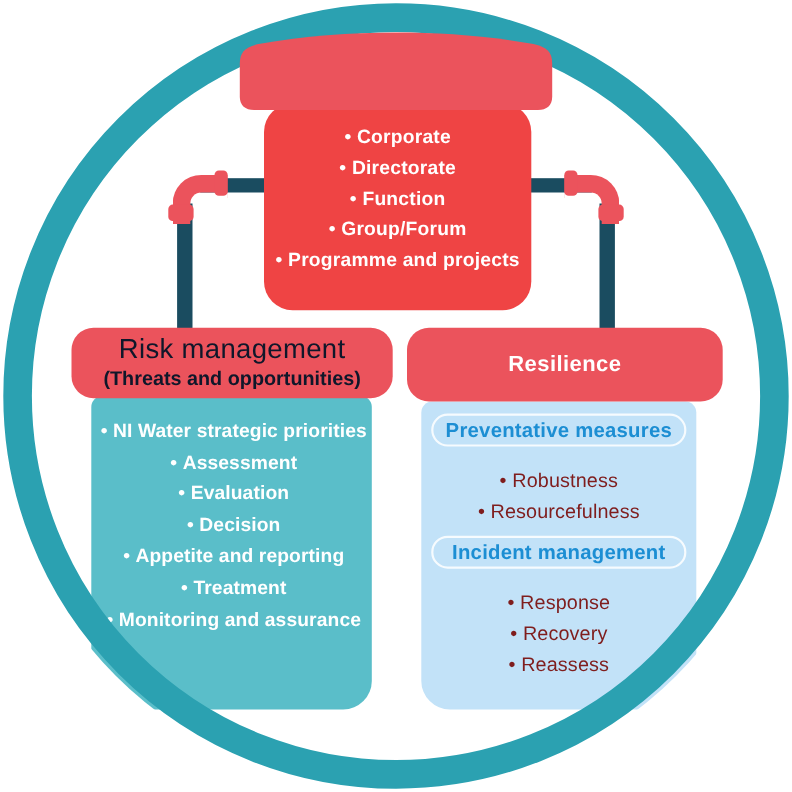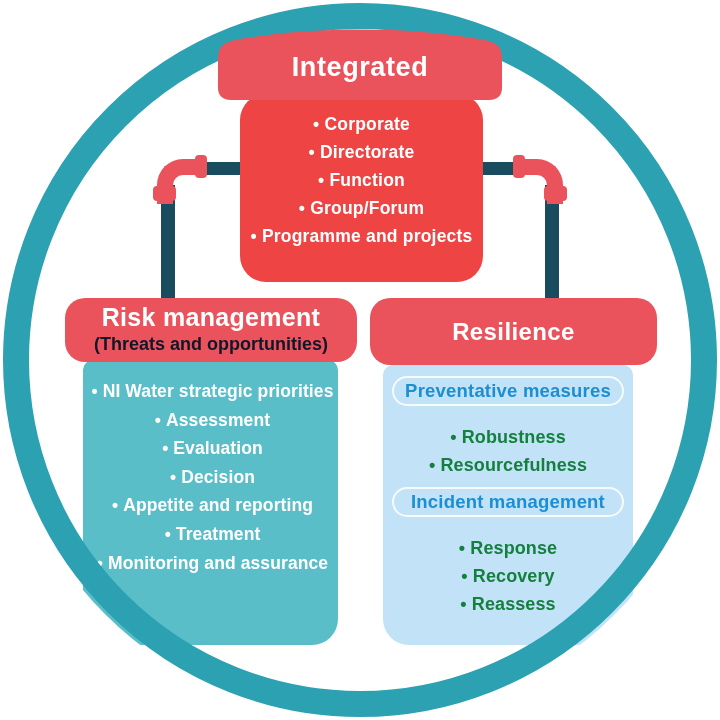--- a/index.html
+++ b/index.html
@@ -29,41 +29,41 @@
   .blue-box ul{list-style:none;margin:0;padding:16px 0 0 0;text-align:center;}
   .blue-box li{color:#ffffff;font-weight:bold;font-size:17.5px;line-height:28px;letter-spacing:.2px;white-space:nowrap;}
   li.bullet::before{content:"\2022\00a0";}
   
   .banner-svg{position:absolute;left:0;top:0;width:720px;height:720px;z-index:60;pointer-events:none;}
   .banner-label{position:absolute;left:0;top:52px;width:720px;text-align:center;z-index:61;
       color:#ffffff;font-size:27px;font-weight:800;letter-spacing:.6px;}
   
   .left-header{position:absolute;left:65px;top:298px;width:292px;height:64px;background:#EB535C;
       border-radius:20px;z-index:12;text-align:center;box-sizing:border-box;padding-top:4px;}
-  .left-title{color:#ffffff;font-size:25px;font-weight:700;line-height:30px;letter-spacing:.3px;white-space:nowrap;}
+  .left-title{color:#0f172a;font-size:25px;font-weight:400;line-height:30px;letter-spacing:.3px;white-space:nowrap;}
   .left-subtitle{color:#0f172a;font-size:18px;font-weight:800;line-height:24px;white-space:nowrap;}
   .left-body{position:absolute;left:83px;top:360px;width:255px;height:285px;background:#5ABEC9;
       border-radius:10px 10px 26px 26px;z-index:11;}
   .left-body ul{list-style:none;margin:0;padding:17px 0 0 4px;text-align:center;}
   .left-body li{color:#ffffff;font-weight:bold;font-size:17.5px;line-height:28.6px;letter-spacing:.1px;white-space:nowrap;}
   
   .right-header{position:absolute;left:370px;top:298px;width:287px;height:67px;background:#EB535C;
       border-radius:20px;z-index:12;display:flex;align-items:center;justify-content:center;}
-  .right-title{color:#fff;font-size:24px;font-weight:800;letter-spacing:.4px;}
+  .right-title{color:#fff;font-size:20px;font-weight:800;letter-spacing:.4px;}
   .right-body{position:absolute;left:383px;top:365px;width:250px;height:280px;background:#C2E2F8;
       border-radius:10px 10px 26px 26px;z-index:11;}
   .pill{width:232px;height:30px;margin:17px auto;box-sizing:border-box;border:2.5px solid rgba(255,255,255,.85);
       border-radius:17px;display:flex;align-items:center;justify-content:center;
       color:#1C8ED3;font-size:18.5px;font-weight:800;letter-spacing:.2px;white-space:nowrap;}
   .pill-1{margin-top:11px;}
   .pill-2{margin-top:8px;}
   .right-body ul{list-style:none;margin:0;padding:0;text-align:center;}
   .right-body ul.grp-1{margin-top:7px;}
   .right-body ul.grp-2{margin-top:13px;}
-  .right-body li{color:#15803d;font-weight:bold;font-size:18px;line-height:28px;letter-spacing:.1px;white-space:nowrap;}
+  .right-body li{color:#7f1d1d;font-weight:normal;font-size:18px;line-height:28px;letter-spacing:.1px;white-space:nowrap;}
 </style>
 </head>
 <body>
 
 <div class="canvas">
   <div class="circle-mask">
 
     <div class="pipe pipe-h"></div>
     <div class="pipe pipe-v-left"></div>
     <div class="pipe pipe-v-right"></div>
@@ -118,16 +118,15 @@
     </div>
 
     <div class="ring"></div>
 
     <svg class="banner-svg" viewBox="0 0 720 720" xmlns="http://www.w3.org/2000/svg">
       <path fill="#EB535C" d="M 218 88 L 218 58 C 218 47 223 43 235 40
         C 277 32.5 318 29.5 360 29.5 C 402 29.5 443 32.5 485 40
         C 497 43 502 47 502 58 L 502 88
         C 502 96 497 100 489 100 L 231 100 C 223 100 218 96 218 88 Z"></path>
     </svg>
-    <div class="banner-label">Integrated</div>
 
   </div>
 </div>
 
 </body></html>

